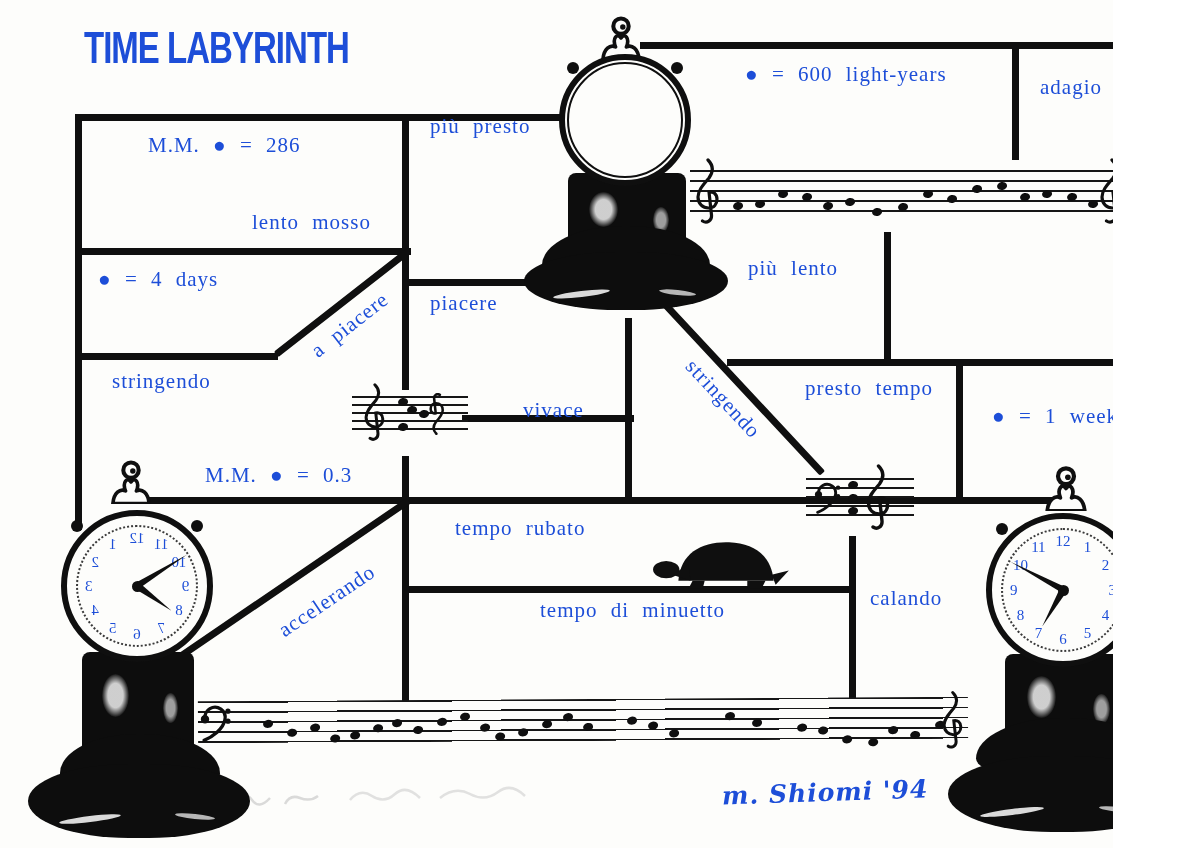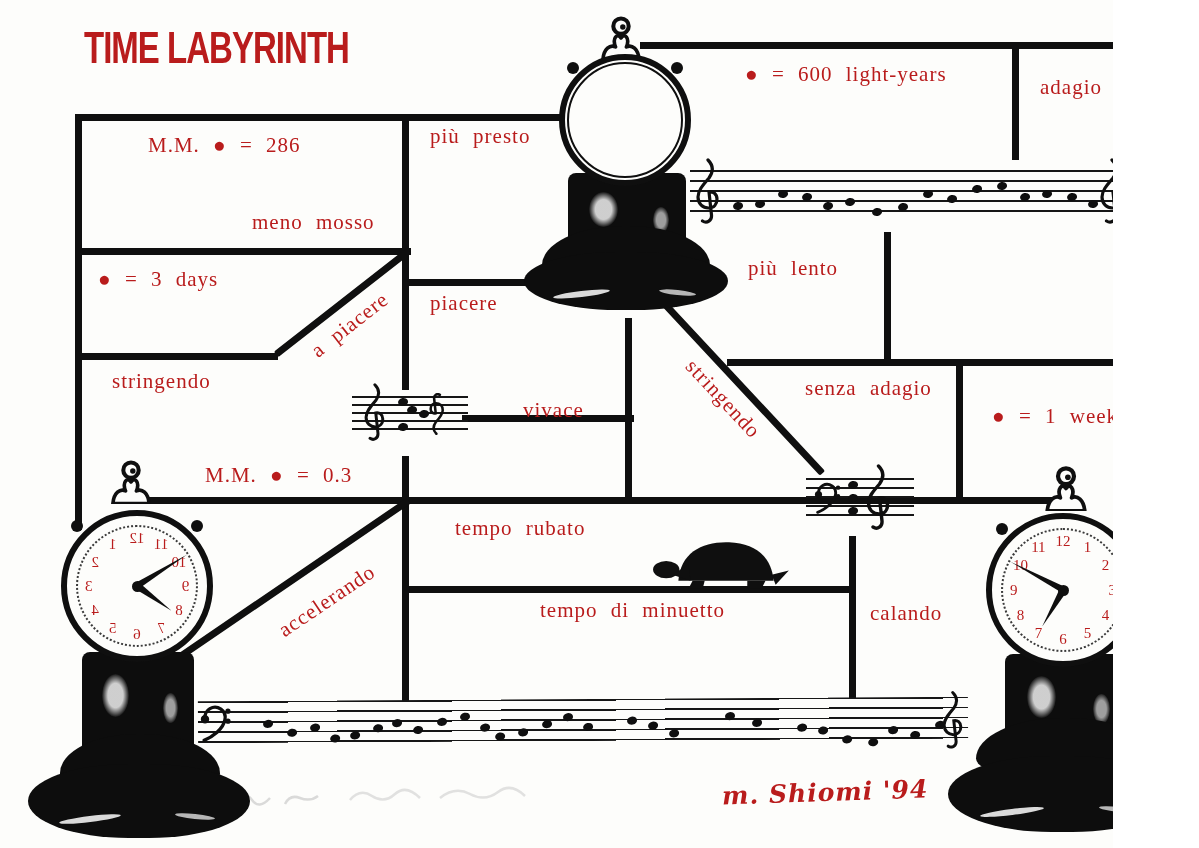--- a/index.html
+++ b/index.html
@@ -1,17 +1,17 @@
 <!DOCTYPE html>
 <html><head>
 <meta charset="utf-8">
 <style>
   html,body{margin:0;padding:0;background:#ffffff;}
   #canvas{position:relative;width:1113px;height:848px;background:#fdfdfb;overflow:hidden;
-          font-family:"Liberation Serif",serif;color:#b91c1c;}
+          font-family:"Liberation Serif",serif;color:#1d4ed8;}
   .wall{position:absolute;background:#0f0f0f;z-index:10;}
   .dwall{position:absolute;height:7px;background:#0f0f0f;transform-origin:0 50%;z-index:10;border-radius:2px;}
   .lab{position:absolute;white-space:nowrap;font-size:21px;letter-spacing:1px;word-spacing:7px;z-index:40;}
   .title{position:absolute;left:84px;top:22px;font-family:"Liberation Sans",sans-serif;font-weight:bold;
          font-size:34px;letter-spacing:-1px;transform:scale(0.97,1.32);transform-origin:left top;z-index:40;}
   .sig{position:absolute;left:722px;top:778px;font-family:"DejaVu Serif",serif;font-style:italic;font-weight:bold;
        font-size:25px;letter-spacing:1px;transform:rotate(-2deg);z-index:40;}
   
   .staff{position:absolute;z-index:20;}
   .staff .lines{position:absolute;left:0;right:0;top:0;bottom:0;
@@ -78,37 +78,37 @@
   <div class="wall" style="left:884px;top:232px;width:7px;height:133px"></div>
   <div class="wall" style="left:1012px;top:42px;width:7px;height:118px"></div>
   <div class="wall" style="left:956px;top:359px;width:7px;height:145px"></div>
   <div class="wall" style="left:849px;top:536px;width:7px;height:162px"></div>
 
   <div class="dwall" style="left:276px;top:351px;width:169px;transform:rotate(-38deg)"></div>
   <div class="dwall" style="left:652px;top:287px;width:250px;transform:rotate(47deg)"></div>
   <div class="dwall" style="left:148px;top:675px;width:316px;transform:rotate(-34.3deg)"></div>
 
   <div class="lab" style="left:148px;top:133px">M.M. ● =  286</div>
-  <div class="lab" style="left:430px;top:124px">più presto</div>
+  <div class="lab" style="left:430px;top:114px">più presto</div>
   <div class="lab" style="left:745px;top:62px">● =  600  light-years</div>
   <div class="lab" style="left:1040px;top:75px">adagio</div>
-  <div class="lab" style="left:252px;top:210px">meno mosso</div>
-  <div class="lab" style="left:98px;top:267px">● =  3  days</div>
+  <div class="lab" style="left:252px;top:210px">lento mosso</div>
+  <div class="lab" style="left:98px;top:267px">● =  4  days</div>
   <div class="lab" style="left:430px;top:291px">piacere</div>
   <div class="lab" style="left:748px;top:256px">più lento</div>
   <div class="lab" style="left:350px;top:325px;transform:translate(-50%,-50%) rotate(-38deg)">a piacere</div>
   <div class="lab" style="left:112px;top:369px">stringendo</div>
   <div class="lab" style="left:523px;top:398px">vivace</div>
   <div class="lab" style="left:723px;top:399px;transform:translate(-50%,-50%) rotate(47deg)">stringendo</div>
-  <div class="lab" style="left:805px;top:376px">senza adagio</div>
+  <div class="lab" style="left:805px;top:376px">presto tempo</div>
   <div class="lab" style="left:992px;top:404px">● =  1  weeks</div>
   <div class="lab" style="left:205px;top:463px">M.M. ● =  0.3</div>
   <div class="lab" style="left:455px;top:516px">tempo rubato</div>
   <div class="lab" style="left:327px;top:601px;transform:translate(-50%,-50%) rotate(-34deg)">accelerando</div>
-  <div class="lab" style="left:870px;top:601px">calando</div>
+  <div class="lab" style="left:870px;top:586px">calando</div>
   <div class="lab" style="left:540px;top:598px">tempo di minuetto</div>
 
   <div class="staff" style="left:690px;top:170px;width:447px;height:42px;--sp:10px">
     <div class="lines"></div>
     <svg class="clef" style="left:4px;top:-12px;width:26px;height:66px" viewBox="0 0 26 66">
       <path d="M14 2 C19 7 20 13 15 20 C8 28 4 33 4 39 C4 46 9 50 14.5 50 C20 50 23 46 23 41 C23 36 19 33 15 34 L17.5 57 C18 62.5 13 66 8.5 63" fill="none" stroke="#0f0f0f" stroke-width="3.2" stroke-linecap="round"></path>
     </svg>
     <svg class="clef" style="left:408px;top:-12px;width:26px;height:66px" viewBox="0 0 26 66">
       <path d="M14 2 C19 7 20 13 15 20 C8 28 4 33 4 39 C4 46 9 50 14.5 50 C20 50 23 46 23 41 C23 36 19 33 15 34 L17.5 57 C18 62.5 13 66 8.5 63" fill="none" stroke="#0f0f0f" stroke-width="3.2" stroke-linecap="round"></path>
     </svg>

